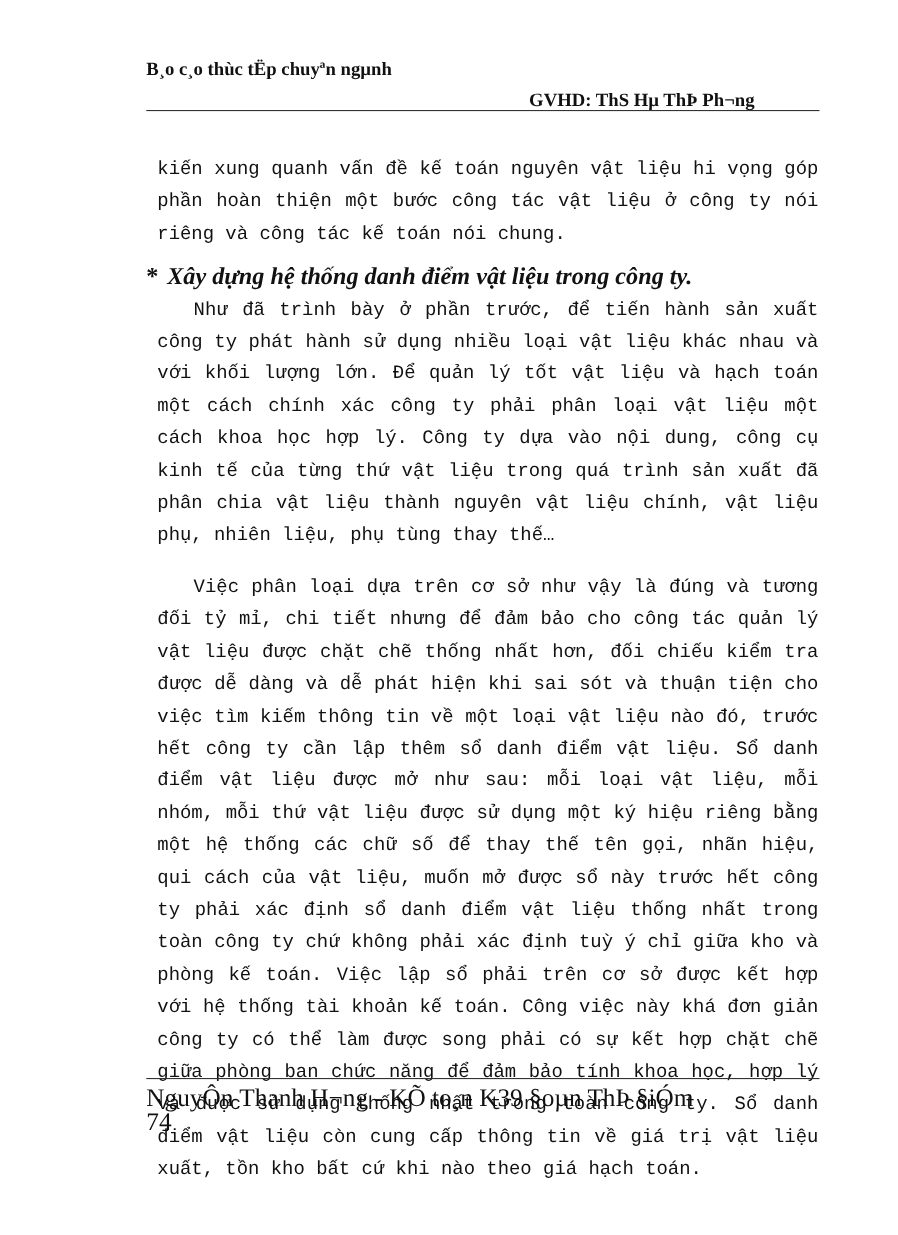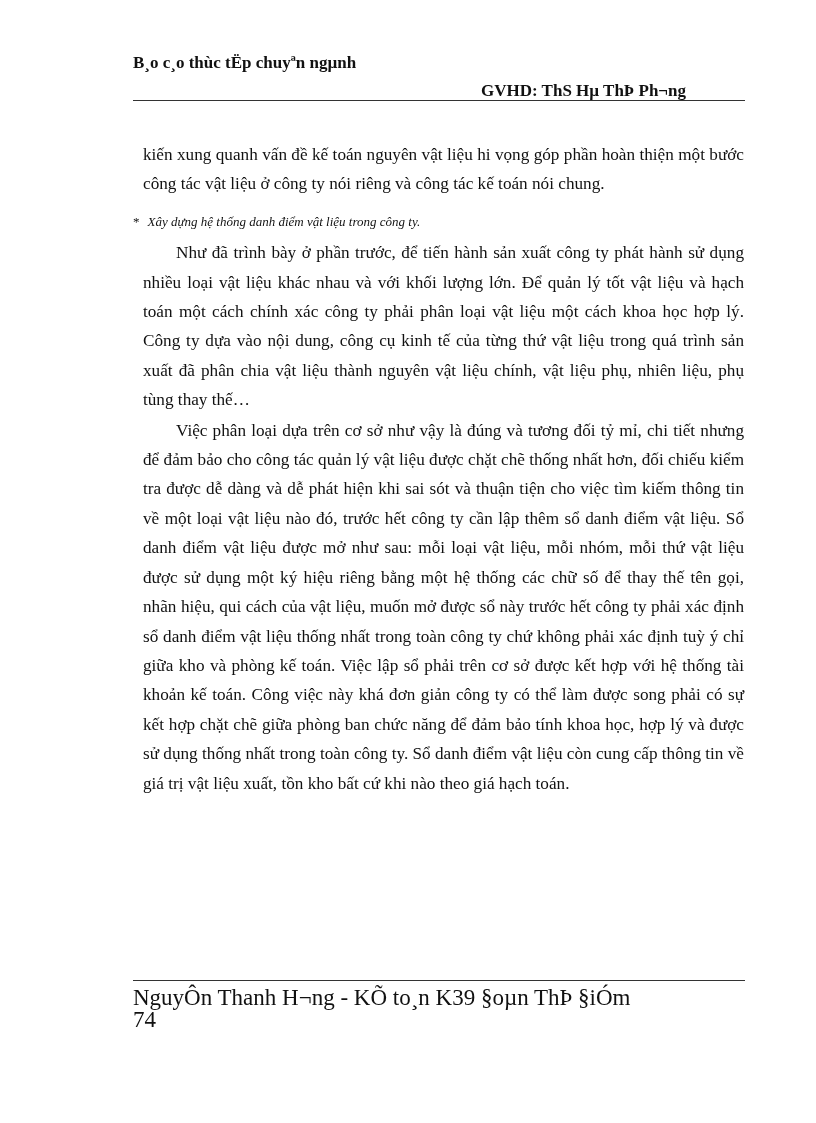--- a/index.html
+++ b/index.html
@@ -58,35 +58,36 @@
       top: 140px;
       width: 601px;
       font-size: 17.2px;
       line-height: 29.4px;
       text-align: justify;
     }
     .body-text p {
       margin: 0;
       text-align: justify;
       text-align-last: auto;
+      font-family: Liberation Mono, monospace;
     }
     .body-text p.continuation {
       margin-bottom: 8px;
     }
     .body-text p.indent {
       text-indent: 33px;
     }
     .body-text p.gap-after {
-      margin-bottom: 1px;
+      margin-bottom: 17px;
     }
     .section-heading {
       margin: 0 0 2px -10px;
-      font-weight: normal;
+      font-weight: bold;
       font-style: italic;
-      font-size: 13px;
+      font-size: 22px;
       line-height: 29.4px;
     }
     .section-heading .bullet {
       font-style: normal;
       margin-right: 8px;
     }
     .footer-rule {
       position: absolute;
       left: 133px;
       top: 980px;

